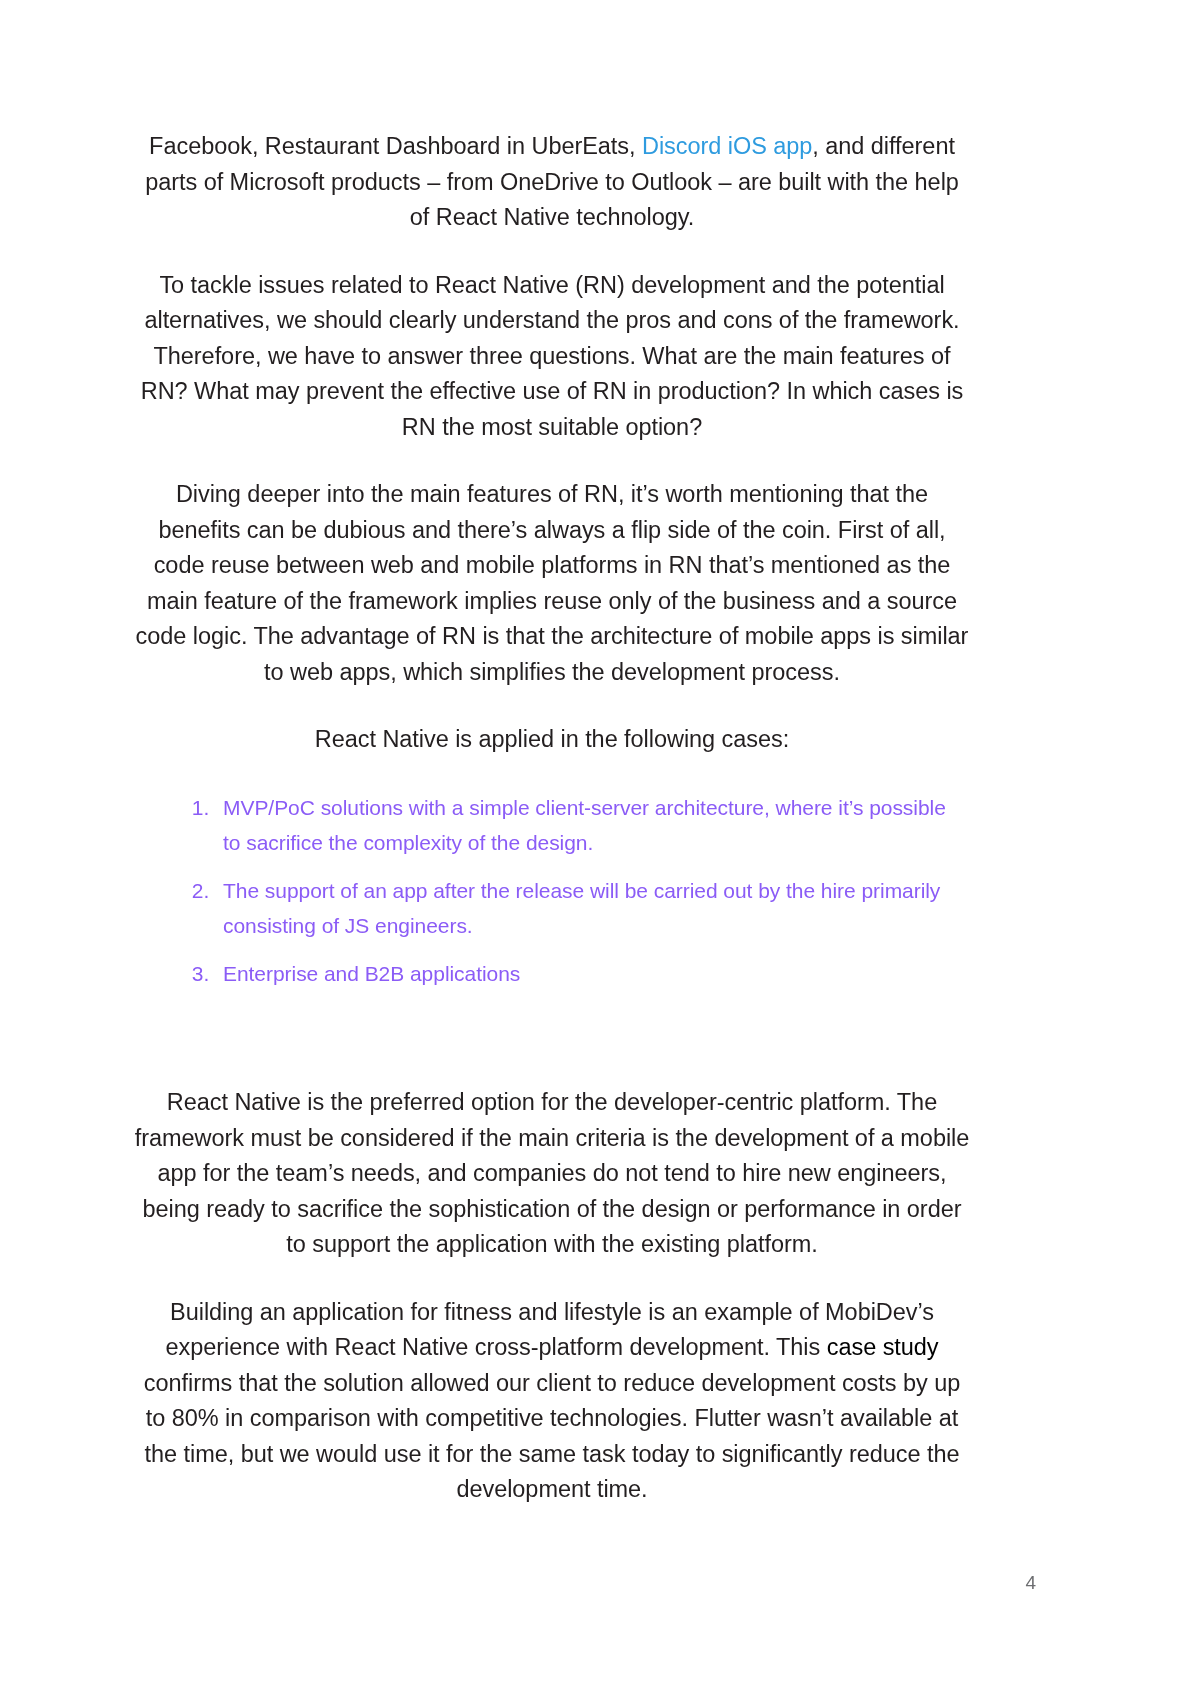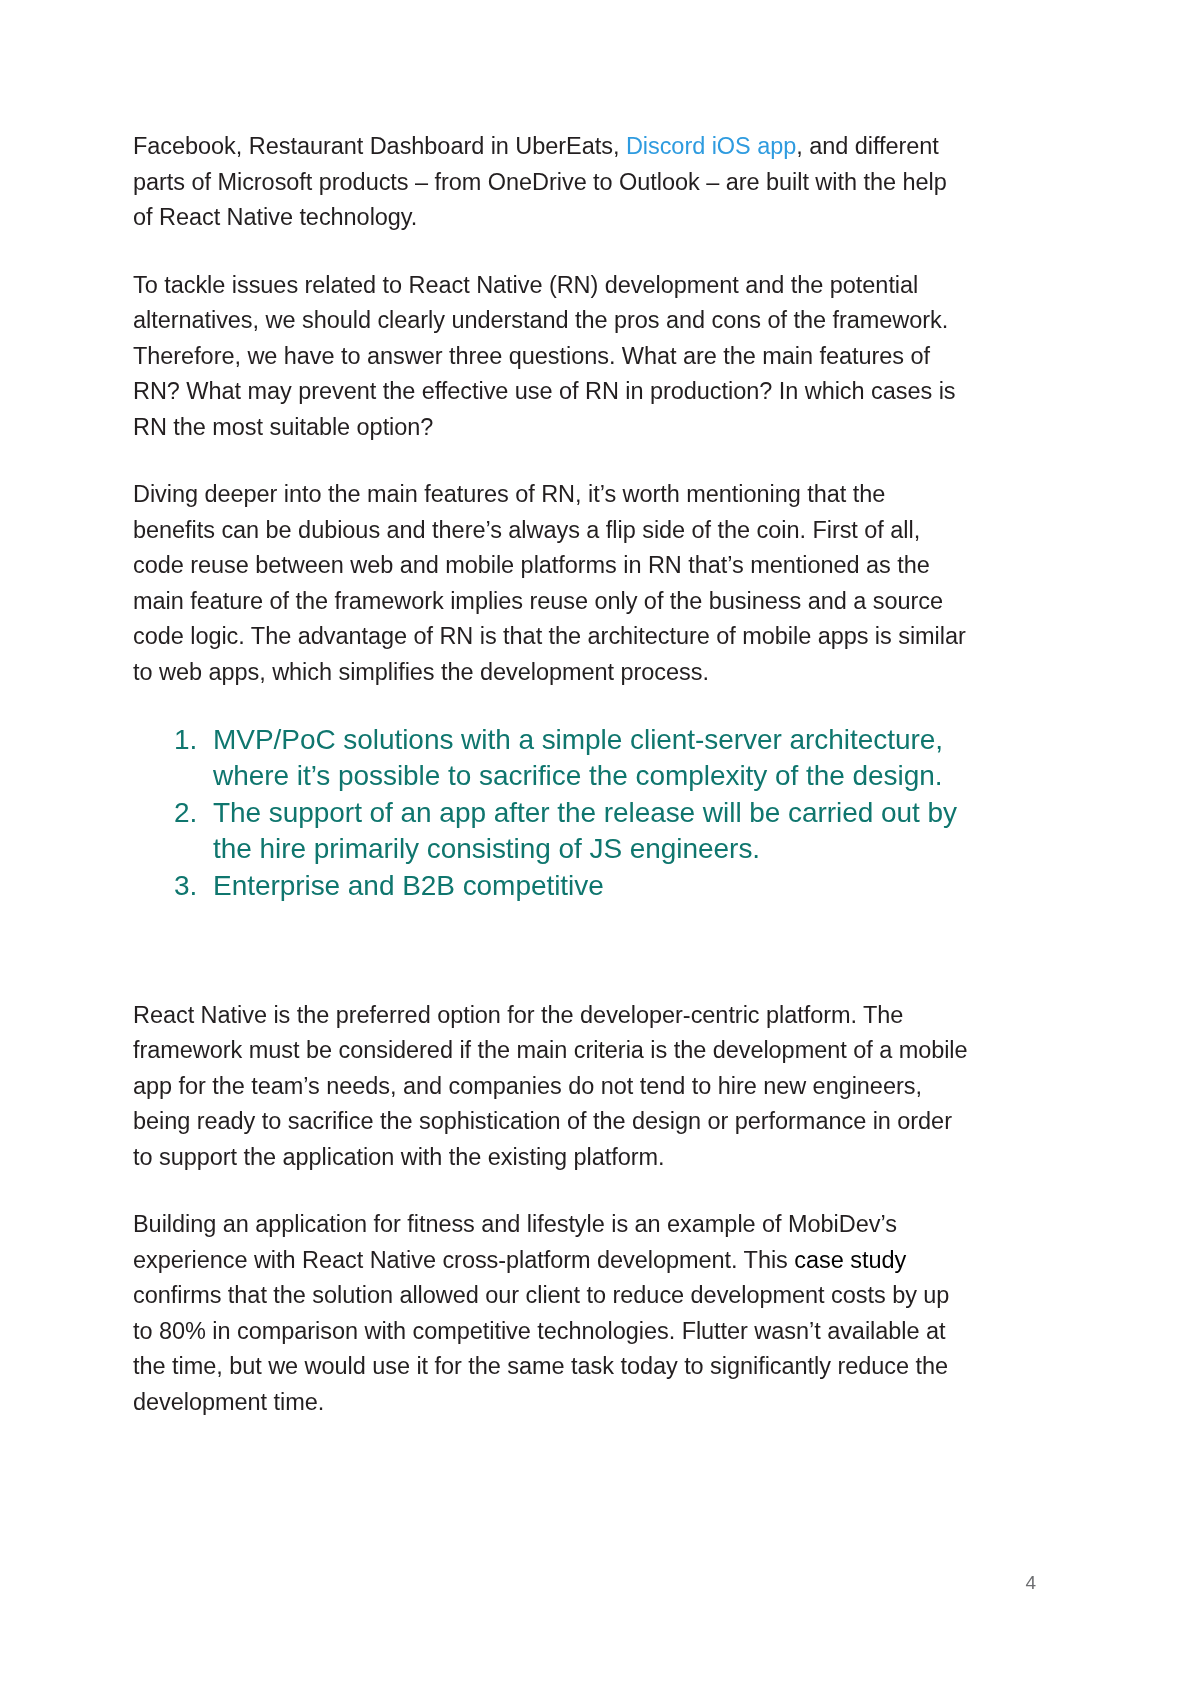--- a/index.html
+++ b/index.html
@@ -22,45 +22,45 @@
     top: 129px;
     width: 838px;
   }
   p.para {
     margin: 0 0 32px 0;
     font-size: 23.5px;
     line-height: 35.5px;
     color: #231f20;
     font-weight: 400;
     letter-spacing: -0.05px;
-    text-align: left;
+    text-align: center;
   }
   p.para:last-child {
     margin-bottom: 0;
   }
   a.doclink {
     color: #2e9bdf;
     text-decoration: none;
   }
   a.doclink.soft {
     color: #000000;
   }
   ol.caselist {
     margin: 0;
     padding: 0 0 0 70px;
     list-style-position: outside;
     list-style-type: decimal;
   }
   ol.caselist li {
-    font-size: 28px;
+    font-size: 21px;
     line-height: 35.5px;
-    color: #0f766e;
+    color: #8b5cf6;
     letter-spacing: -0.05px;
     padding-left: 8px;
-    margin: 2px;
+    margin: 12px;
   }
   .list-block {
     margin: 0 0 32px 0;
   }
   .gap-after-list {
     height: 62px;
   }
   .pagenum {
     position: absolute;
     right: 155px;
@@ -76,26 +76,27 @@
 <div class="page">
 
   <div class="content">
 
     <p class="para"><span>Facebook, Restaurant Dashboard in UberEats, </span><a class="doclink" href="#">Discord iOS app</a><span>, and different parts of Microsoft products – from OneDrive to Outlook – are built with the help of React Native technology.</span></p>
 
     <p class="para">To tackle issues related to React Native (RN) development and the potential alternatives, we should clearly understand the pros and cons of the framework. Therefore, we have to answer three questions. What are the main features of RN? What may prevent the effective use of RN in production? In which cases is RN the most suitable option?</p>
 
     <p class="para">Diving deeper into the main features of RN, it’s worth mentioning that the benefits can be dubious and there’s always a flip side of the coin. First of all, code reuse between web and mobile platforms in RN that’s mentioned as the main feature of the framework implies reuse only of the business and a source code logic. The advantage of RN is that the architecture of mobile apps is similar to web apps, which simplifies the development process.</p>
 
+    <p class="para">React Native is applied in the following cases:</p>
 
     <div class="list-block">
       <ol class="caselist">
         <li>MVP/PoC solutions with a simple client-server architecture, where it’s possible to sacrifice the complexity of the design.</li>
         <li>The support of an app after the release will be carried out by the hire primarily consisting of JS engineers.</li>
-        <li>Enterprise and B2B competitive</li>
+        <li>Enterprise and B2B applications</li>
       </ol>
     </div>
 
     <div class="gap-after-list"></div>
 
     <p class="para">React Native is the preferred option for the developer-centric platform. The framework must be considered if the main criteria is the development of a mobile app for the team’s needs, and companies do not tend to hire new engineers, being ready to sacrifice the sophistication of the design or performance in order to support the application with the existing platform.</p>
 
     <p class="para"><span>Building an application for fitness and lifestyle is an example of MobiDev’s experience with React Native cross-platform development. This </span><a class="doclink soft" href="#">case study</a><span> confirms that the solution allowed our client to reduce development costs by up to 80% in comparison with competitive technologies. Flutter wasn’t available at the time, but we would use it for the same task today to significantly reduce the development time.</span></p>
 
   </div>

